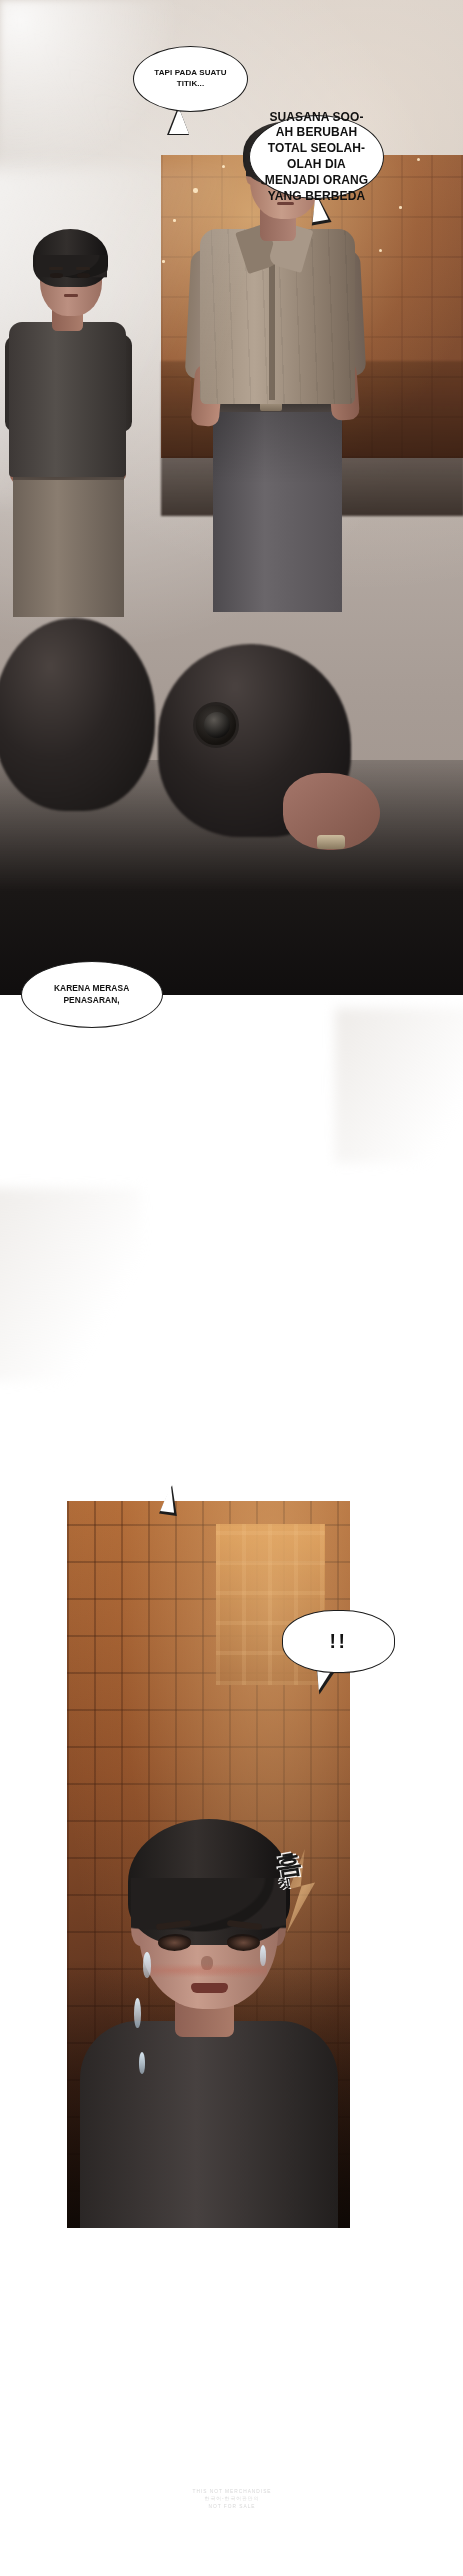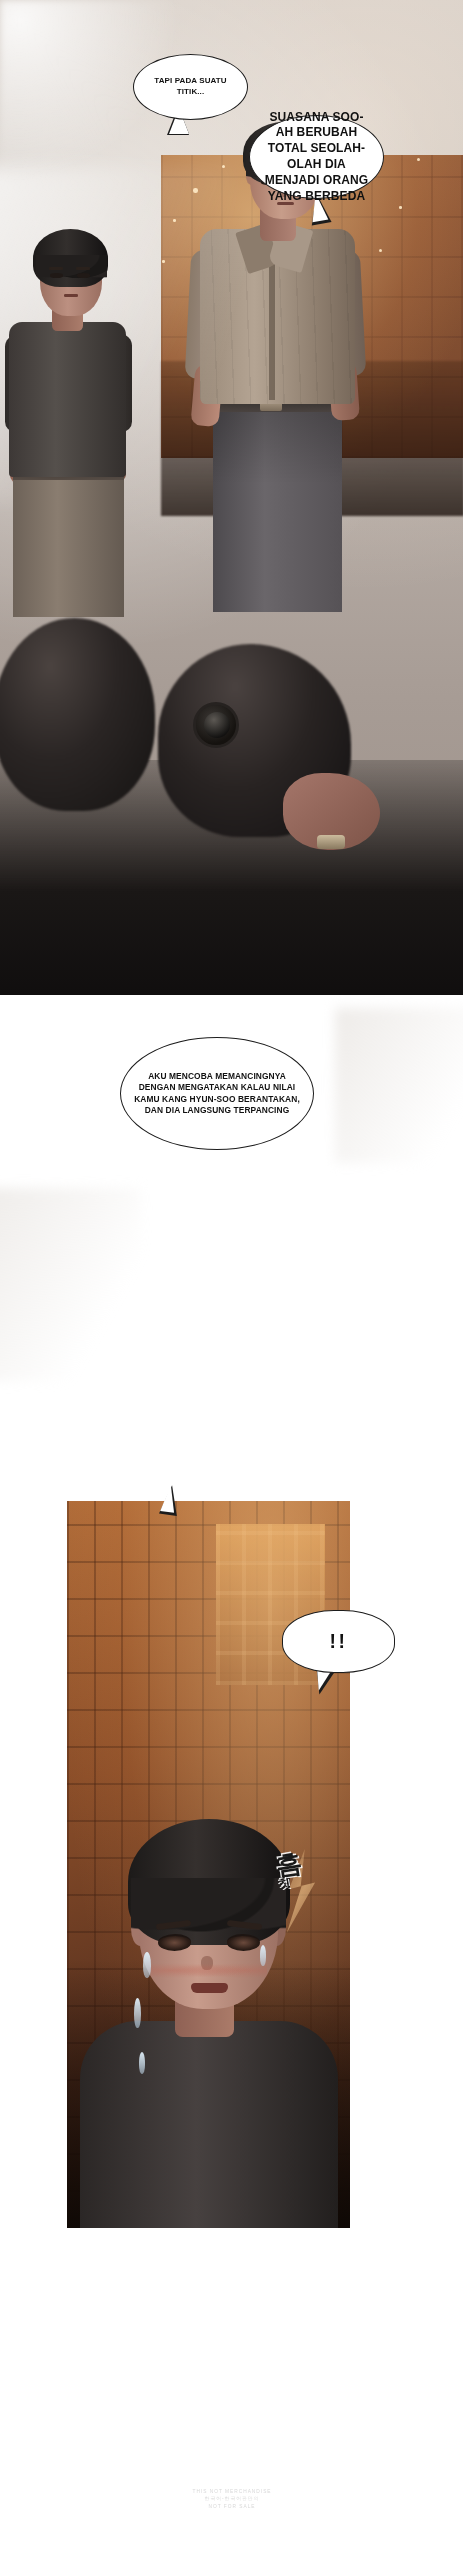--- a/index.html
+++ b/index.html
@@ -413,21 +413,21 @@
     line-height: 1.32;
     padding: 9px 11.6px;
     font-weight: 700;
   }
   .tail {
     position: absolute;
     width: 0; height: 0;
     border-style: solid;
   }
   
-  #b1 { left: 133px; top: 54px; width: 115px; height: 66px; font-size: 8px; }
+  #b1 { left: 133px; top: 46px; width: 115px; height: 66px; font-size: 8px; }
   #b1-tail {
     left: 169px; top: 108px;
     border-width: 0 10.3px 26px 10.3px;
     border-color: transparent transparent #ffffff transparent;
     filter: drop-shadow(0 0 0 #000);
   }
   #b1-tail-o {
     left: 167px; top: 107px;
     border-width: 0 11.6px 28px 11.6px;
     border-color: transparent transparent #1c1c1c transparent;
@@ -594,21 +594,21 @@
     <div class="tail" id="b2-tail-o"></div>
     <div class="tail" id="b2-tail"></div>
     <div class="bubble" id="b2">SUASANA SOO-AH BERUBAH TOTAL SEOLAH-OLAH DIA MENJADI ORANG YANG BERBEDA</div>
   </div>
 
   <div class="white-gap-1">
     <div class="wisp" style="left:-26px; top:193px; width:167px; height:193px;"></div>
     <div class="wisp" style="left:335px; top:13px; width:155px; height:155px;"></div>
   </div>
 
-  <div class="bubble" id="b4">AKU MENCOBA MEMANCINGNYA DENGAN MENGATAKAN KALAU NILAI KAMU KANG HYUN-SOO BERANTAKAN, DAN DIA LANGSUNG TERPANCING</div>
+  <div class="bubble" id="b3">KARENA MERASA PENASARAN,</div>
 
   <div class="panel3">
     <div class="p3-bg"></div>
     <div class="p3-window"></div>
     <div class="p3-glow"></div>
     <div class="p3-flash"></div>
     <div class="p3-dark-bottom"></div>
 
     <div class="b-shirt"></div>
     <div class="b-neck"></div>

